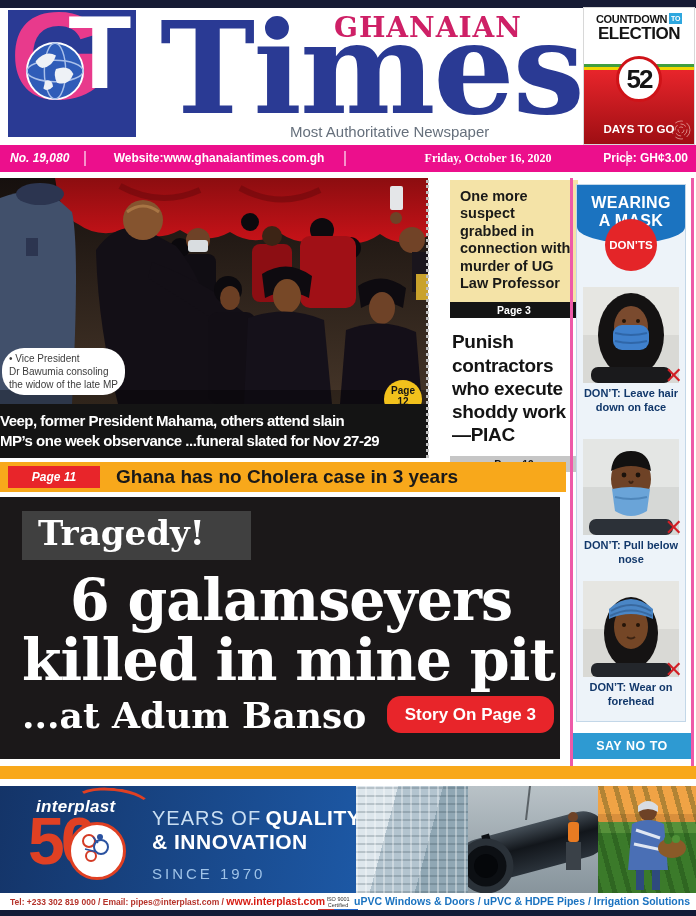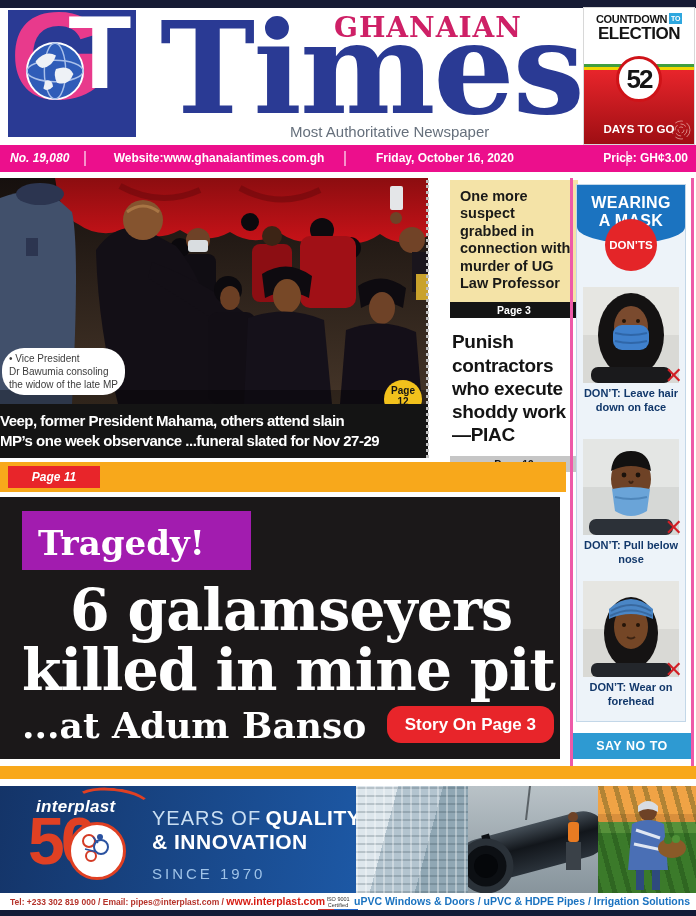--- a/index.html
+++ b/index.html
@@ -34,21 +34,21 @@
   .cd-circle{position:absolute;left:32px;top:-14px;width:40px;height:40px;background:#fff;border:3px solid #cf1318;border-radius:50%;text-align:center;}
   .cd-circle span{font:bold 26px/40px "Liberation Sans",sans-serif;color:#151515;letter-spacing:-2px;margin-top:46px;}
   .cd-days{position:absolute;left:0;bottom:9px;width:100%;text-align:center;font:bold 11.5px/1 "Liberation Sans",sans-serif;color:#fff;}
   .fingerprint{position:absolute;right:3px;bottom:4px;width:20px;height:20px;opacity:.55;}
 
   
   .infobar{left:0;top:145px;width:696px;height:27px;background:#ec0f8c;color:#fff;font:bold 12px/27px "Liberation Sans",sans-serif;}
   .ib{position:absolute;top:0;white-space:nowrap;}
   .ib.issue{left:10px;font-style:italic;}
   .ib.web{left:96px;width:246px;text-align:center;}
-  .ib.date{left:376px;width:256px;text-align:left;}
+  .ib.date{left:360px;width:256px;text-align:center;font-family:Liberation Serif, serif;}
   .ib.price{right:8px;}
   .sep{position:absolute;top:6px;width:2px;height:15px;background:rgba(255,255,255,.55);}
   .s1{left:84px}.s2{left:344px}.s3{left:626px}
 
   
   .lead{left:0;top:178px;width:428px;height:280px;}
   .lead-photo{position:absolute;left:0;top:0;width:428px;height:226px;overflow:hidden;background:#241d18;}
   .photo-caption{position:absolute;left:2px;top:170px;background:#fff;padding:4px 7px;color:#3c3c3c;
                  font:10px/1.3 "Liberation Sans",sans-serif;border-radius:22px;}
   .photo-caption span{display:block;}
@@ -70,22 +70,22 @@
   .mid-page19{background:#c6c6c6;color:#141414;text-align:center;font:bold 10.5px/16px "Liberation Sans",sans-serif;height:16px;}
 
   
   .cholera{left:0;top:462px;width:566px;height:30px;background:#f8a81b;}
   .cholera .chip{position:absolute;left:8px;top:4px;width:92px;height:22px;background:#e8252a;color:#fff;
                  font:italic bold 12px/22px "Liberation Sans",sans-serif;text-align:center;}
   .cholera .ctext{position:absolute;left:116px;top:0;font:bold 19px/30px "Liberation Sans",sans-serif;color:#191919;}
 
   
   .tragedy{left:0;top:497px;width:560px;height:262px;background:#1b1819;padding-left:22px;box-sizing:border-box;overflow:hidden;}
-  .t-kicker{display:inline-block;margin-top:14px;background:#a21caf;color:#fff;
-            font:bold 34px/1.2 "DejaVu Serif",serif;padding:12px 46px 6px 16px;}
+  .t-kicker{display:inline-block;margin-top:14px;background:#404040;color:#fff;
+            font:bold 34px/1.2 "DejaVu Serif",serif;padding:2px 46px 6px 16px;}
   .t-l1{font:bold 57px/1.04 "DejaVu Serif",serif;color:#fff;margin-top:10px;letter-spacing:-1px;text-align:center;}
   .t-l2{font:bold 57px/1.1 "DejaVu Serif",serif;color:#fff;letter-spacing:-1px;}
   .t-row{margin-top:4px;white-space:nowrap;}
   .t-l3{font:bold 36px/1 "DejaVu Serif",serif;color:#fff;vertical-align:middle;}
   .t-btn{display:inline-block;margin-left:16px;background:#e8252a;color:#fff;border-radius:14px;
          font:bold 17px/1 "Liberation Sans",sans-serif;padding:10px 18px;vertical-align:middle;}
 
   
   .rule-pink{top:178px;width:3px;height:588px;background:#ee5aa8;}
   .rule-pink.left{left:570px;}
@@ -276,20 +276,21 @@
 
   <aside class="abs mid">
     <div class="mid-box1"><span>One more suspect grabbed in connection with murder of UG Law Professor</span></div>
     <div class="mid-page3">Page 3</div>
     <div class="mid-box2"><span>Punish contractors who execute shoddy work —PIAC</span></div>
     <div class="mid-page19">Page 19</div>
   </aside>
 
   <div class="abs cholera">
     <span class="chip">Page 11</span>
+    <span class="ctext">Ghana has no Cholera case in 3 years</span>
   </div>
 
   <section class="abs tragedy">
     <div class="t-kicker">Tragedy!</div>
     <div class="t-l1">6 galamseyers</div>
     <div class="t-l2">killed in mine pit</div>
     <div class="t-row">
       <span class="t-l3">...at Adum Banso</span>
       <span class="t-btn">Story On Page 3</span>
     </div>

